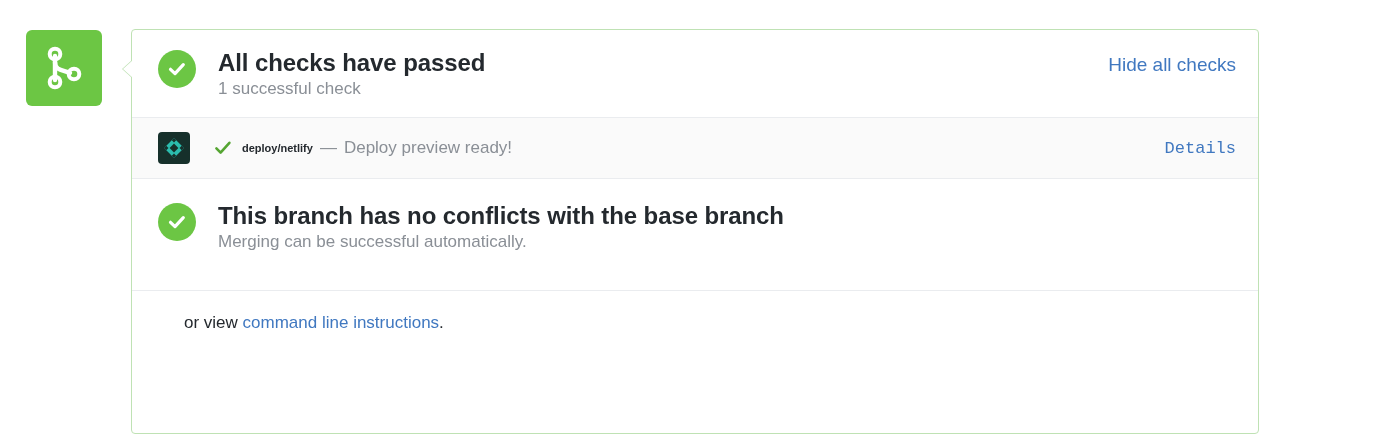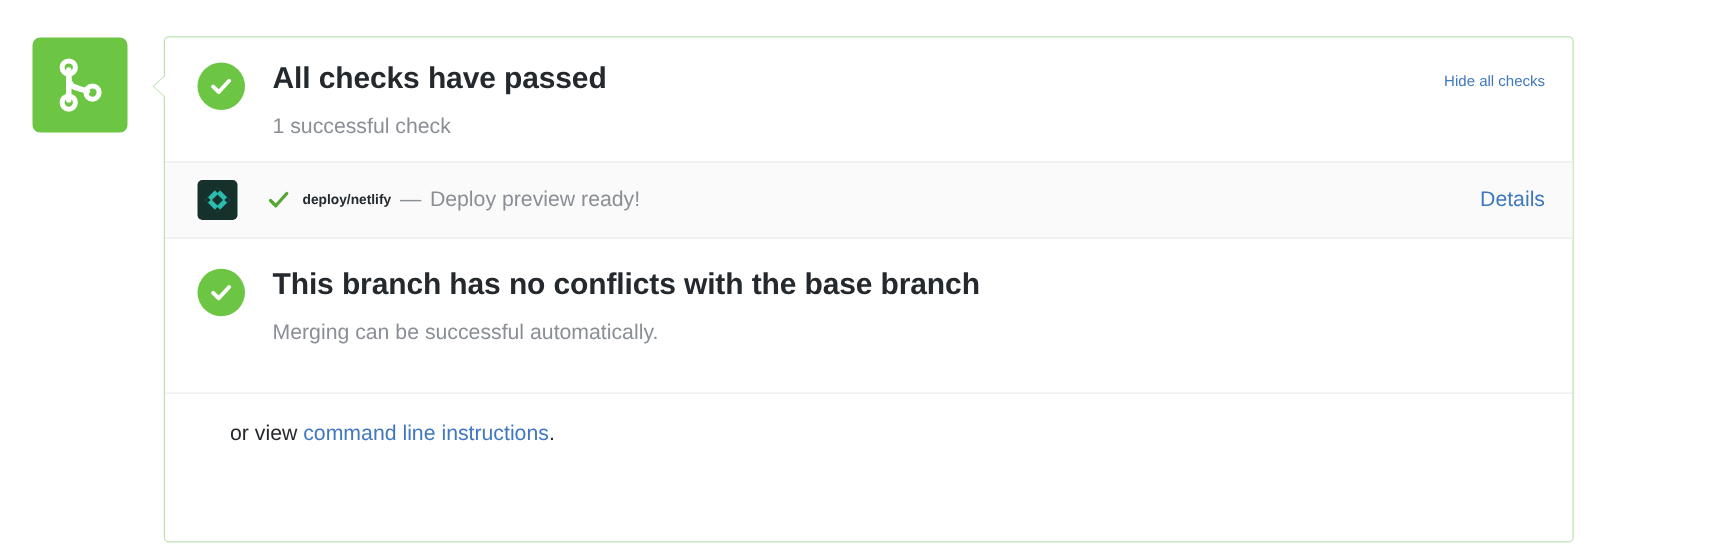--- a/index.html
+++ b/index.html
@@ -102,25 +102,25 @@
     font-size: 24px;
     font-weight: bold;
     line-height: 29px;
     color: #24292e;
     letter-spacing: -0.1px;
   }
   .head-sub {
     font-size: 17px;
     line-height: 24px;
     color: #8a8f96;
-    margin-top: 12px;
+    margin-top: 0;
   }
   .head-action {
     flex: 0 0 auto;
-    font-size: 12px;
+    font-size: 19px;
     line-height: 24px;
     color: #4078c0;
     text-decoration: none;
     margin-top: 5px;
     cursor: pointer;
     white-space: nowrap;
   }
 
   
   .check-row {
@@ -174,20 +174,21 @@
     text-overflow: ellipsis;
   }
   .check-spacer { flex: 1 1 auto; }
   .check-details {
     flex: 0 0 auto;
     font-size: 17px;
     color: #4078c0;
     text-decoration: none;
     cursor: pointer;
     white-space: nowrap;
+    font-family: Liberation Mono, monospace;
   }
 
   
   .conflicts {
     padding: 22px 22px 36px 26px;
     display: flex;
     align-items: flex-start;
     border-bottom: 1px solid #eaecef;
   }
 

